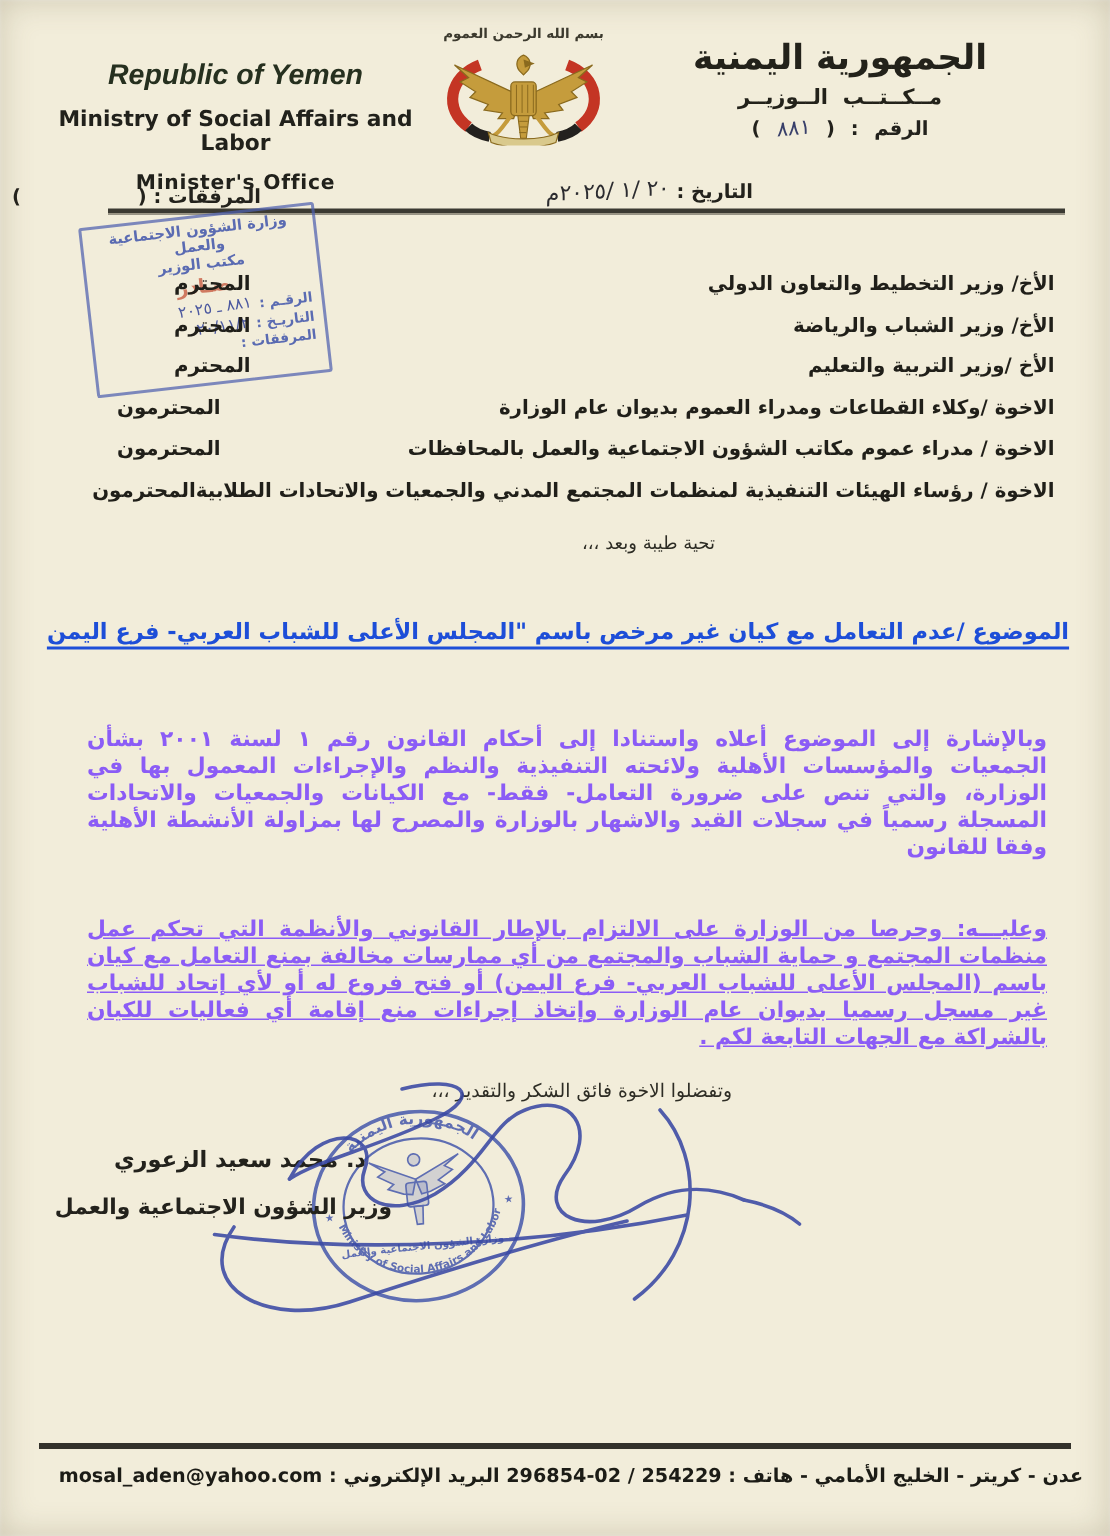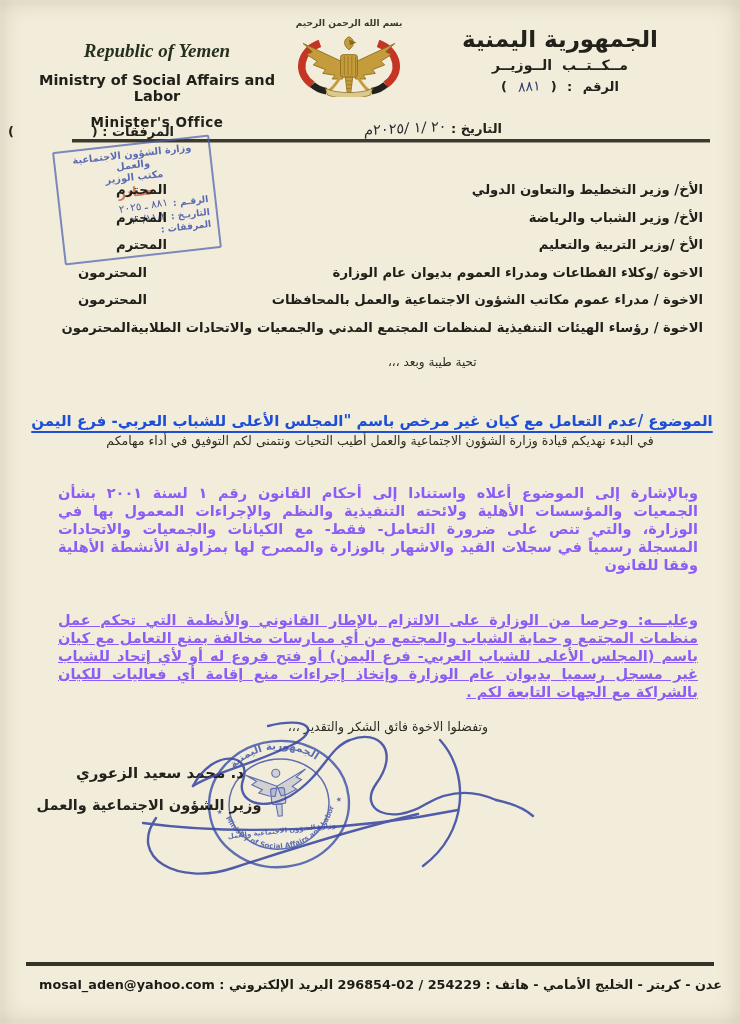--- a/index.html
+++ b/index.html
@@ -8,21 +8,21 @@
     background:#f2edda;
     box-shadow:inset 0 0 22px rgba(110,100,70,.28), inset 0 0 3px rgba(255,255,255,.6);
     overflow:hidden;
     font-family:"DejaVu Sans","Liberation Sans",sans-serif;
     color:#23221c;
   }
   .rtl{direction:rtl;}
   .abs{position:absolute;}
   
   .hdr-left{left:38px;top:40px;width:238px;text-align:center;}
-  .en-country{font-family:Liberation Serif, serif;font-style:italic;font-weight:700;font-size:19px;color:#26301f;}
+  .en-country{font-family:Liberation Sans, sans-serif;font-style:italic;font-weight:700;font-size:19px;color:#26301f;}
   .en-ministry{font-weight:700;font-size:14.5px;margin-top:10px;color:#21211b;}
   .en-office{font-weight:700;font-size:13.5px;margin-top:10px;letter-spacing:.5px;color:#21211b;}
   .hdr-center{left:276px;top:18px;width:146px;text-align:center;}
   .bismillah{font-size:9px;font-weight:700;color:#3c3a2e;white-space:nowrap;}
   .hdr-right{right:36px;top:26px;width:288px;text-align:center;}
   .ar-country{font-size:23px;font-weight:700;color:#23221a;}
   .ar-ministry{font-size:19px;font-weight:700;margin-top:3px;color:#23221a;}
   .ar-office{font-size:14px;font-weight:700;margin-top:5px;word-spacing:5px;color:#23221a;}
   .num-line{font-size:13px;font-weight:700;margin-top:5px;word-spacing:6px;}
   .hand{display:inline-block;transform:rotate(-5deg) skewX(-6deg);color:#39406a;font-weight:400;font-size:14px;}
@@ -72,21 +72,21 @@
 
 <div class="page">
 
   <div class="abs hdr-left">
     <div class="en-country">Republic of Yemen</div>
     <div class="en-ministry">Ministry of Social Affairs and Labor</div>
     <div class="en-office">Minister's Office</div>
   </div>
 
   <div class="abs hdr-center">
-    <div class="bismillah rtl">بسم الله الرحمن الرحيم</div>
+    <div class="bismillah rtl">بسم الله الرحمن العموم</div>
     <svg width="122" height="66" viewBox="0 0 130 68" style="margin-top:3px;">
       <path d="M34,12 C12,20 8,44 26,56" fill="none" stroke="#c43524" stroke-width="8"></path>
       <path d="M26,56 C30,60 36,62 41,63" fill="none" stroke="#23211e" stroke-width="7"></path>
       <path d="M96,12 C118,20 122,44 104,56" fill="none" stroke="#c43524" stroke-width="8"></path>
       <path d="M104,56 C100,60 94,62 89,63" fill="none" stroke="#23211e" stroke-width="7"></path>
       <polygon points="63,34 16,12 26,21 20,24 31,31 27,35 40,40 37,44 50,46 47,50 58,50" fill="#c59c3c" stroke="#8a6a1e" stroke-width="0.9"></polygon>
       <polygon points="67,34 114,12 104,21 110,24 99,31 103,35 90,40 93,44 80,46 83,50 72,50" fill="#c59c3c" stroke="#8a6a1e" stroke-width="0.9"></polygon>
       <path d="M65,5 C60,7 59,12 62,16 L65,19 L68,16 C71,12 70,7 65,5 Z" fill="#c59c3c" stroke="#8a6a1e" stroke-width="0.9"></path>
       <path d="M65,8 L73,11 L66,14 Z" fill="#8a6a1e"></path>
       <rect x="56" y="24" width="18" height="24" rx="3" fill="#c59c3c" stroke="#8a6a1e" stroke-width="0.9"></rect>
@@ -156,21 +156,20 @@
         <span>المحترمون</span>
       </div>
     <div class="rrow ind2">
         <span>الاخوة / رؤساء الهيئات التنفيذية لمنظمات المجتمع المدني والجمعيات والاتحادات الطلابية</span>
         <span>المحترمون</span>
       </div>
   </div>
 
   <div class="abs greeting rtl">تحية طيبة وبعد ،،،</div>
   <div class="abs subject rtl">الموضوع /عدم التعامل مع كيان غير مرخص باسم "المجلس الأعلى للشباب العربي- فرع اليمن</div>
-  <div class="abs opening rtl">في البدء نهديكم قيادة وزارة الشؤون الاجتماعية والعمل أطيب التحيات ونتمنى لكم التوفيق في أداء مهامكم</div>
   <div class="abs para p1 rtl">وبالإشارة إلى الموضوع أعلاه واستنادا إلى أحكام القانون رقم ١ لسنة ٢٠٠١ بشأن الجمعيات والمؤسسات الأهلية ولائحته التنفيذية والنظم والإجراءات المعمول بها في الوزارة، والتي تنص على ضرورة التعامل- فقط- مع الكيانات والجمعيات والاتحادات المسجلة رسمياً في سجلات القيد والاشهار بالوزارة والمصرح لها بمزاولة الأنشطة الأهلية وفقا للقانون</div>
   <div class="abs para p2 rtl">وعليـــه: وحرصا من الوزارة على الالتزام بالإطار القانوني والأنظمة التي تحكم عمل منظمات المجتمع و حماية الشباب والمجتمع من أي ممارسات مخالفة بمنع التعامل مع كيان باسم (المجلس الأعلى للشباب العربي- فرع اليمن) أو فتح فروع له أو لأي إتحاد للشباب غير مسجل رسميا بديوان عام الوزارة وإتخاذ إجراءات منع إقامة أي فعاليات للكيان بالشراكة مع الجهات التابعة لكم .</div>
   <div class="abs closing rtl">وتفضلوا الاخوة فائق الشكر والتقدير ،،،</div>
 
   <div class="abs sig-name rtl">د. محمد سعيد الزعوري</div>
   <div class="abs sig-title rtl">وزير الشؤون الاجتماعية والعمل</div>
 
   <svg class="abs seal" width="155" height="136" viewBox="0 0 155 136">
     <defs>
       <path id="sealTop" d="M17,68 A60,55 0 0 1 137,68"></path>

